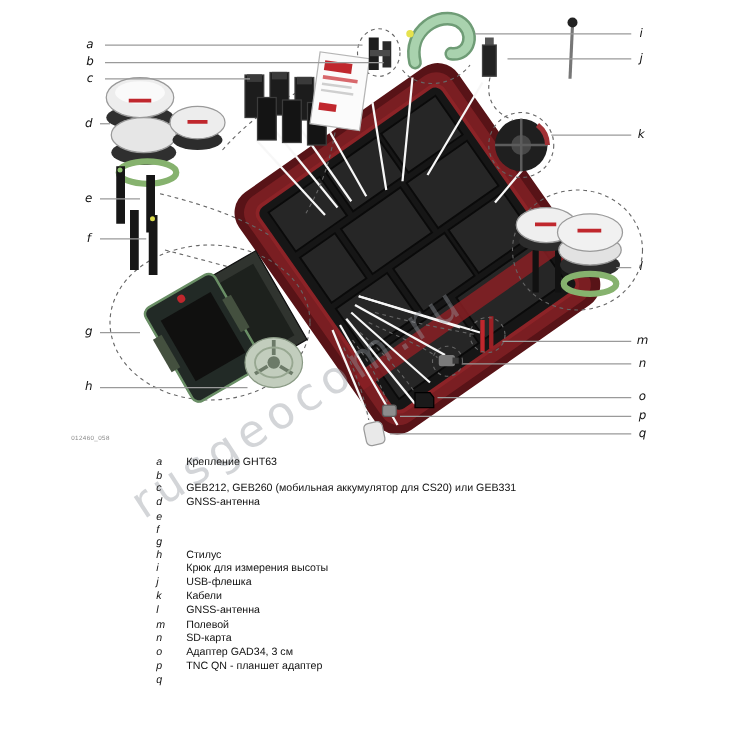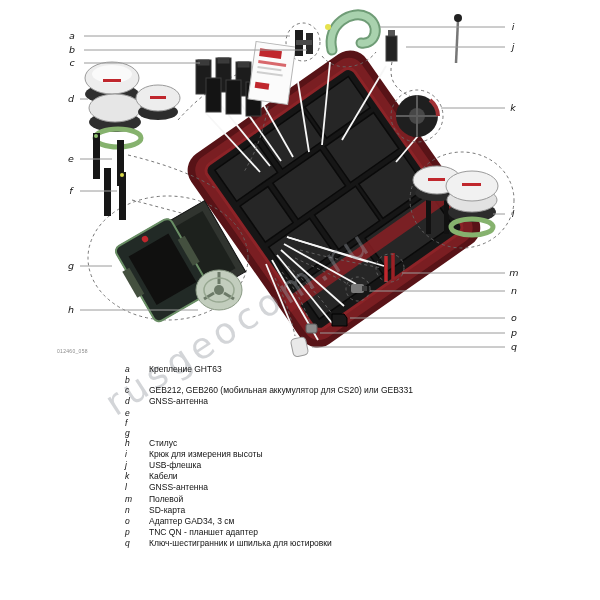--- a/index.html
+++ b/index.html
@@ -338,17 +338,16 @@
       <div class="legend-row">
         <span class="legend-letter">o</span>
         <span class="legend-text">Адаптер GAD34, 3 см</span>
       </div>
       <div class="legend-row">
         <span class="legend-letter">p</span>
         <span class="legend-text">TNC QN - планшет адаптер</span>
       </div>
       <div class="legend-row">
         <span class="legend-letter">q</span>
-        <span class="legend-text">Ключ-шестигранник и шпилька для юстировки</span>
       </div>
     </div>
 
 </div>
 
 </body></html>

